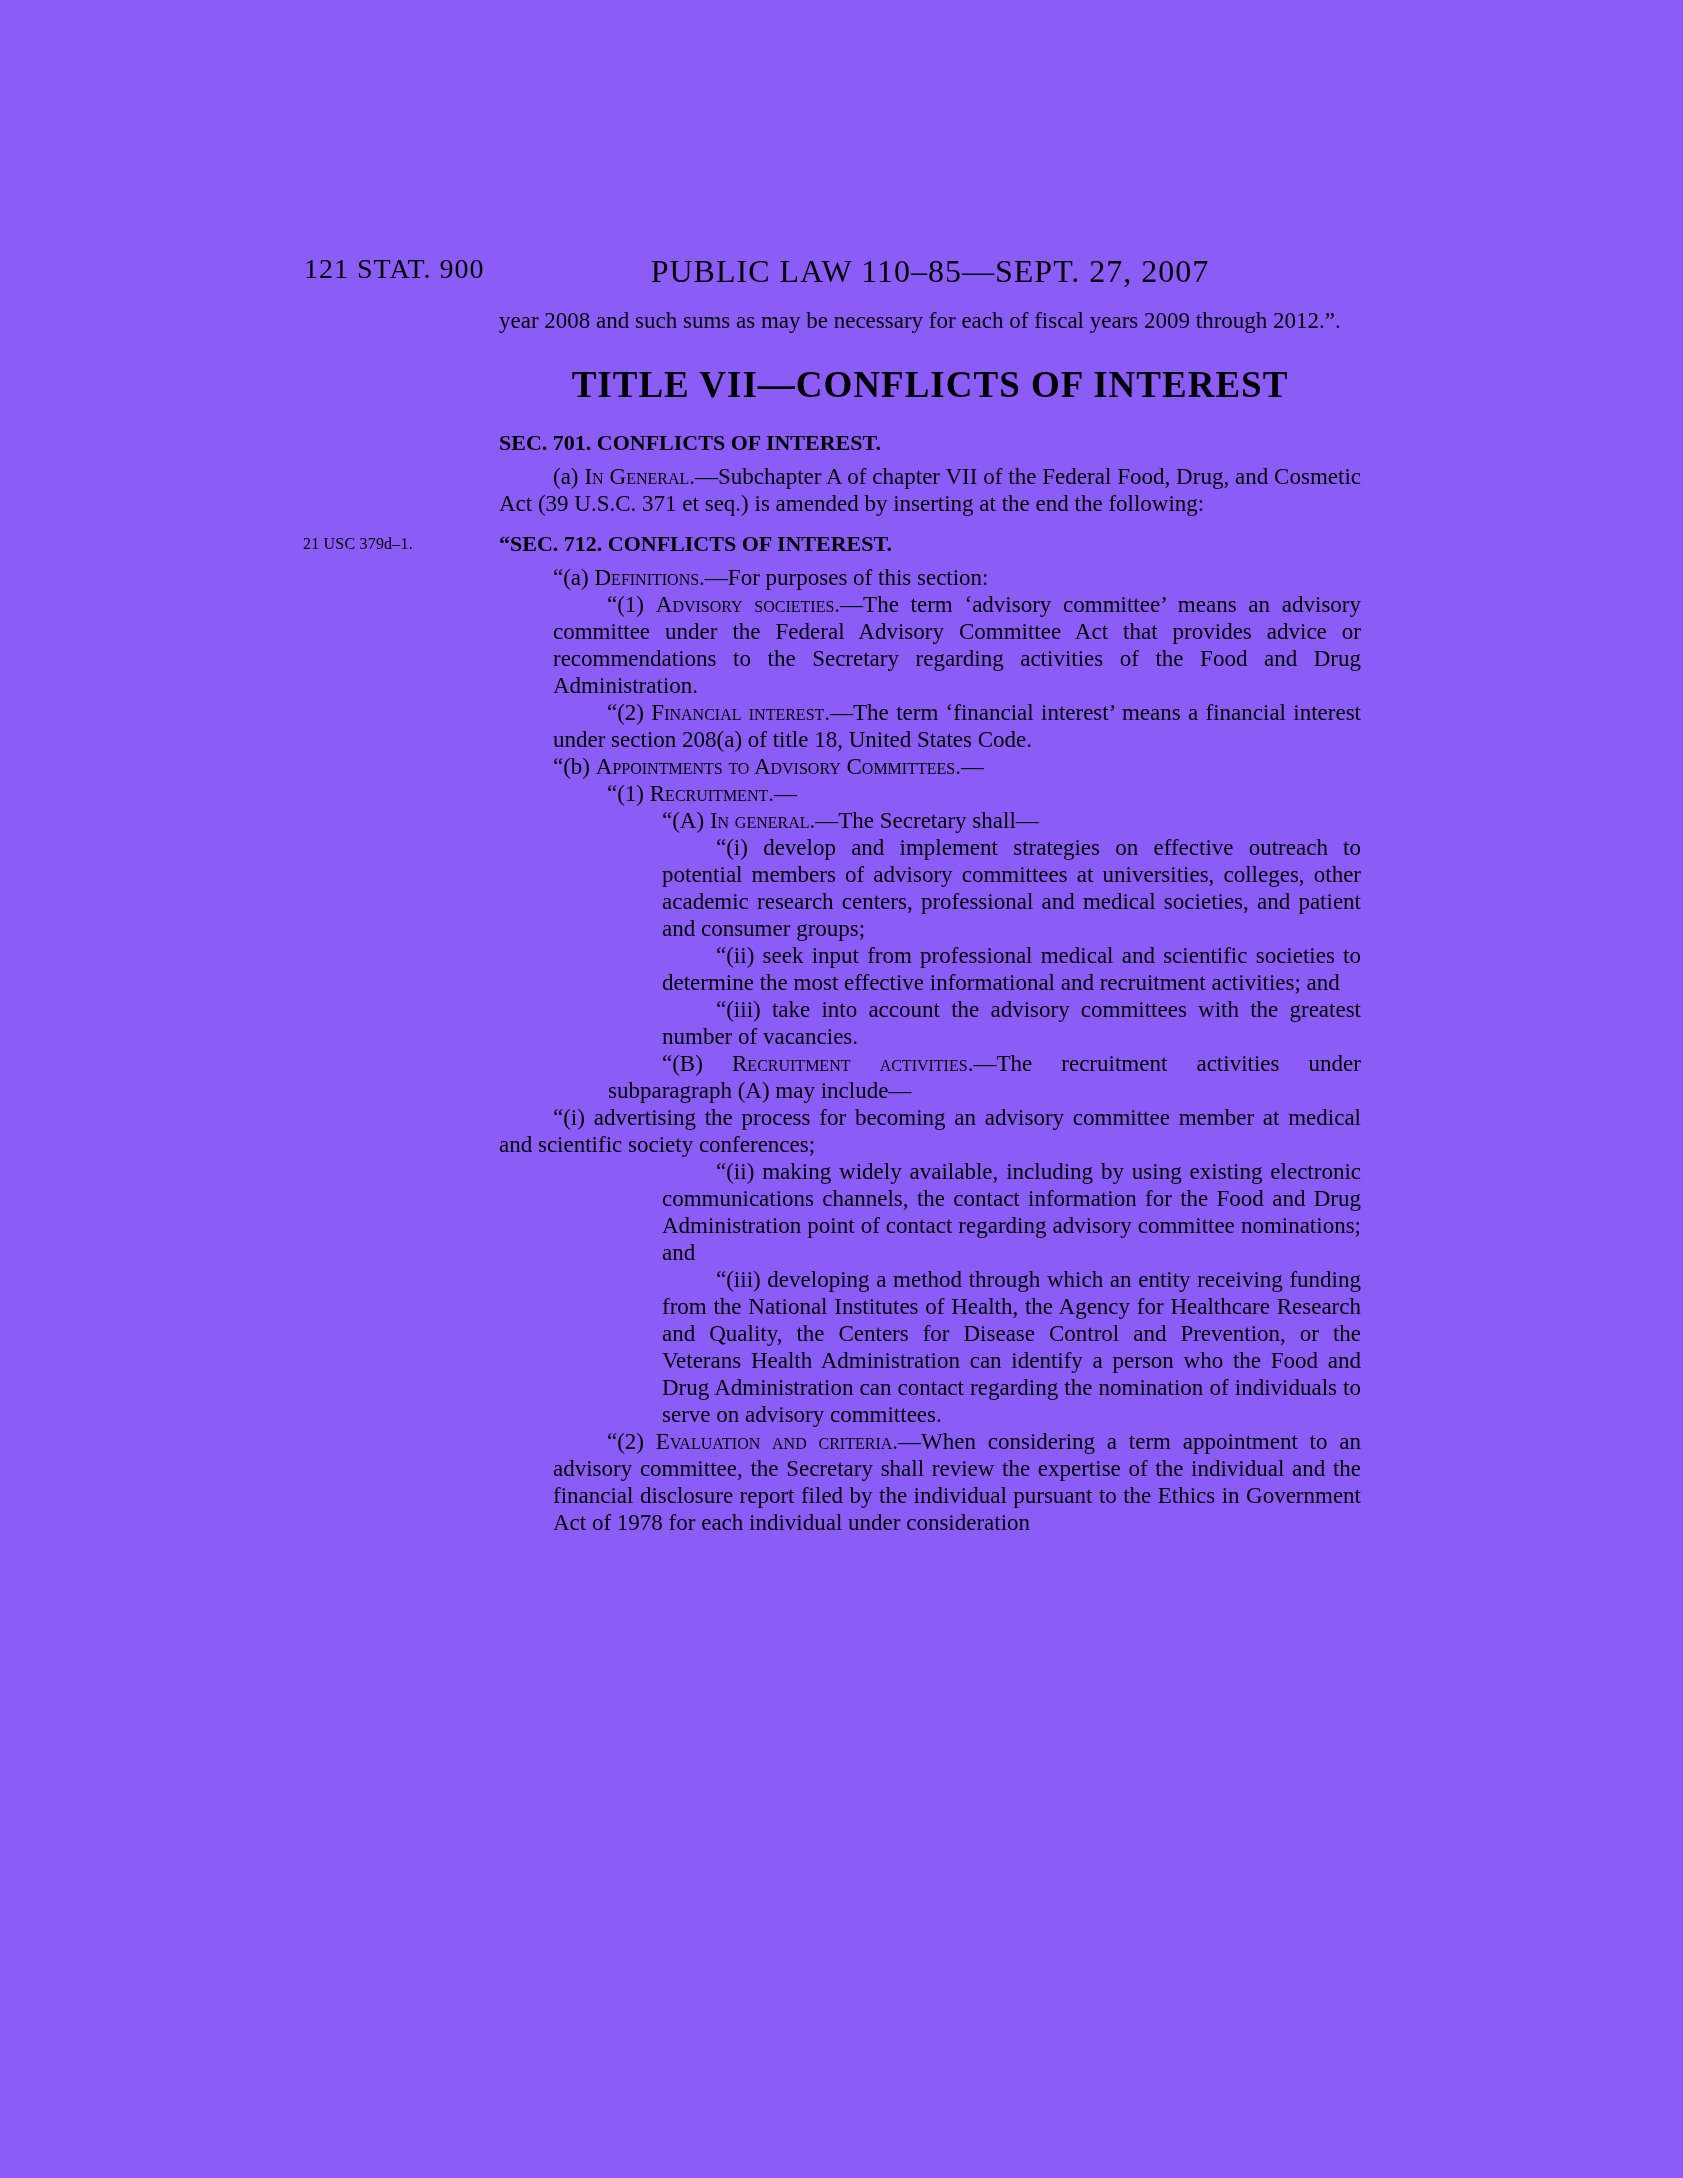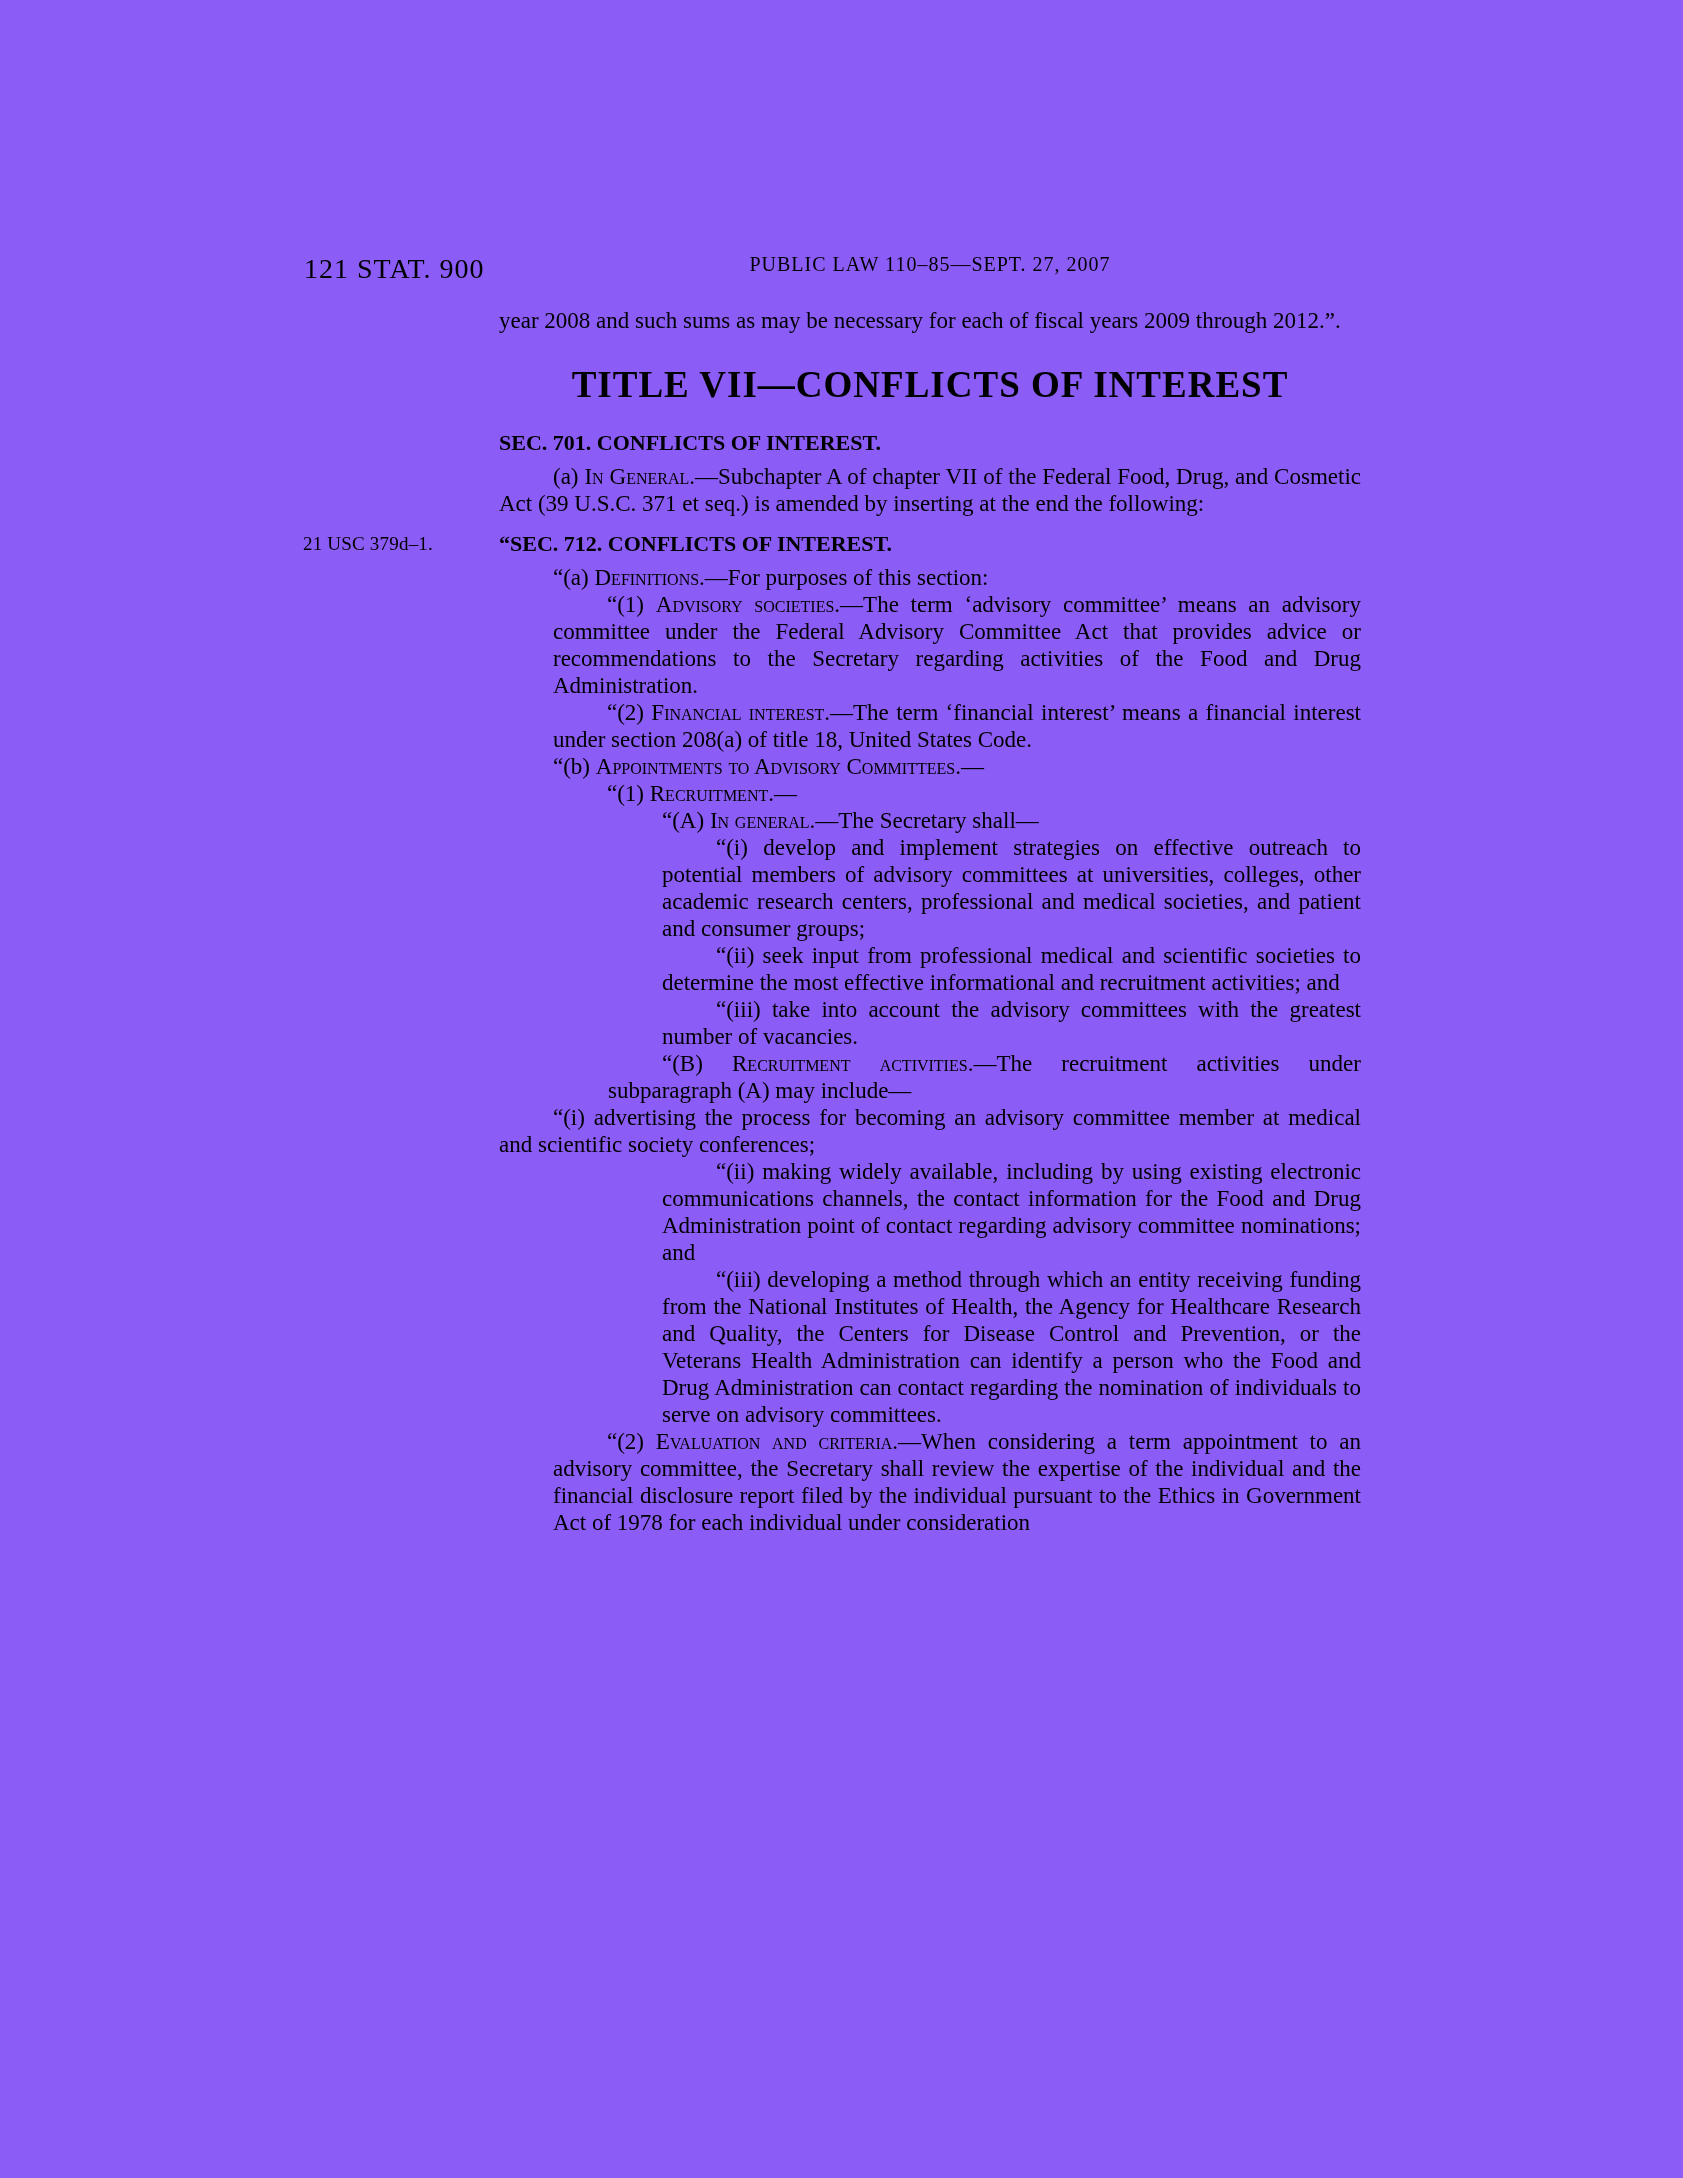--- a/index.html
+++ b/index.html
@@ -23,21 +23,21 @@
     font-size: 28px;
     letter-spacing: 1px;
     white-space: nowrap;
   }
   .law-title {
     position: absolute;
     top: 253px;
     left: 499px;
     width: 862px;
     text-align: center;
-    font-size: 20px;
+    font-size: 32px;
     letter-spacing: 1px;
     white-space: nowrap;
   }
   .body-col {
     position: absolute;
     top: 307px;
     left: 499px;
     width: 862px;
   }
   .para {
@@ -69,21 +69,21 @@
     -webkit-hyphens: none;
     hyphens: none;
   }
   .sc {
     font-variant: small-caps;
   }
   .margin-note {
     position: absolute;
     left: -196px;
     top: 4px;
-    font-size: 19px;
+    font-size: 16px;
     line-height: 22px;
     font-weight: normal;
     white-space: nowrap;
     text-align: right;
     letter-spacing: 0.2px;
   }
 </style>
 </head>
 <body>
 

